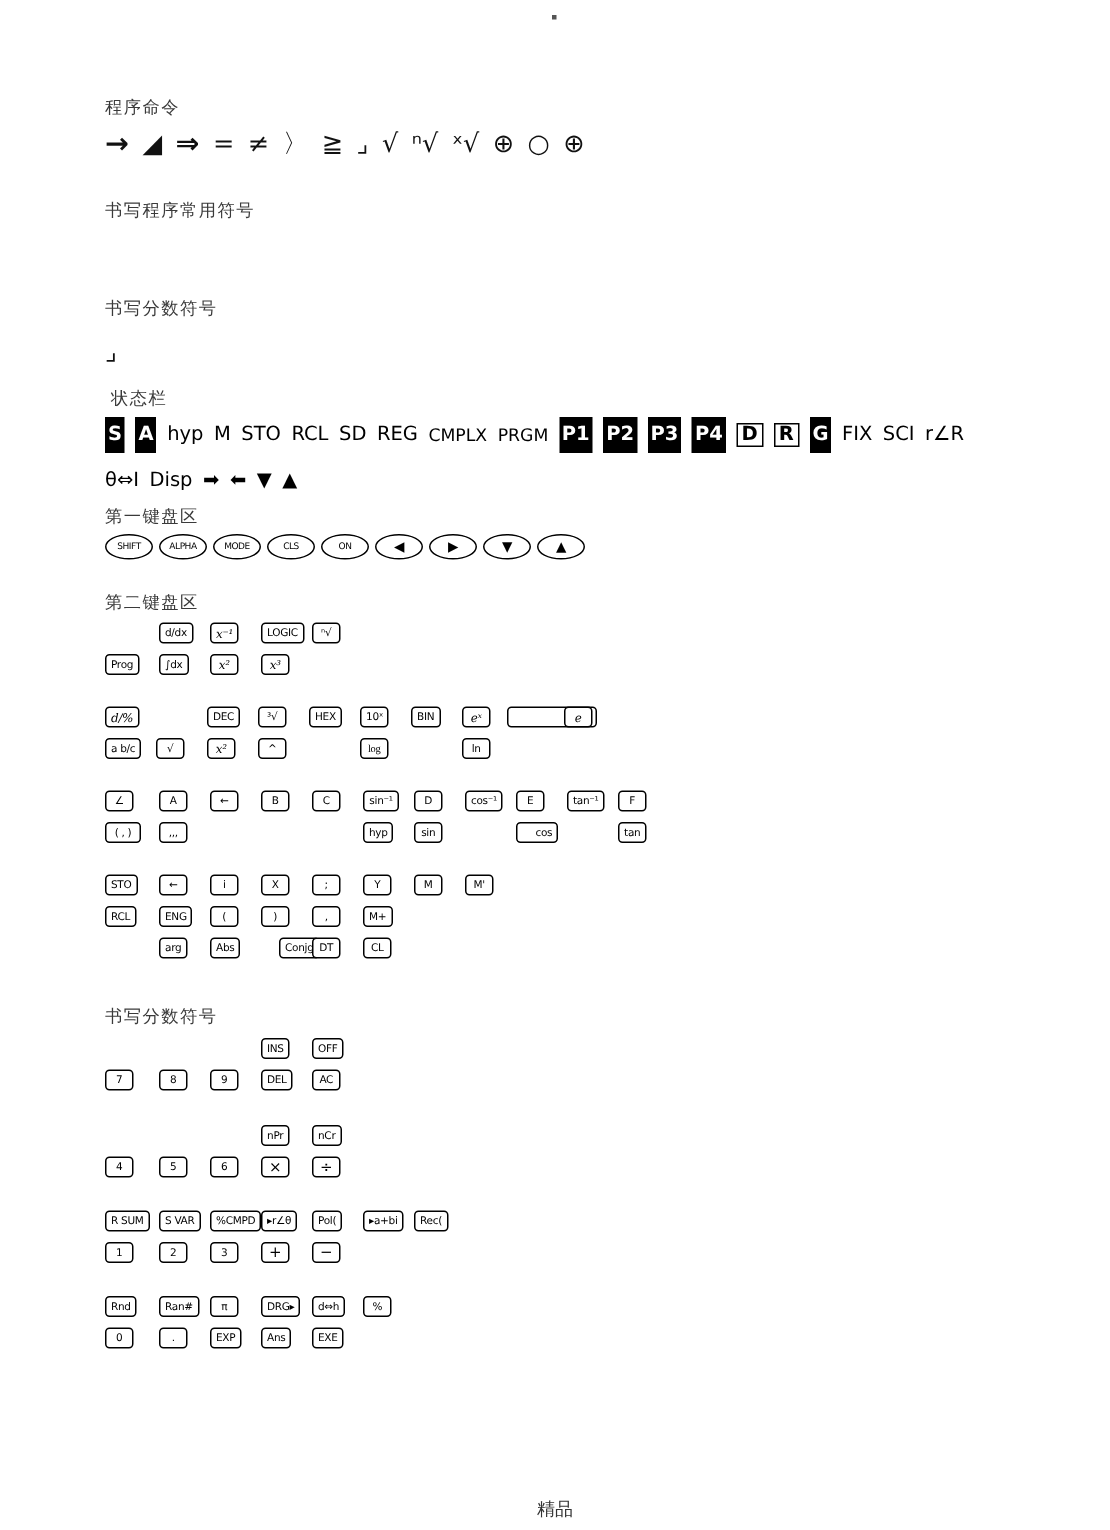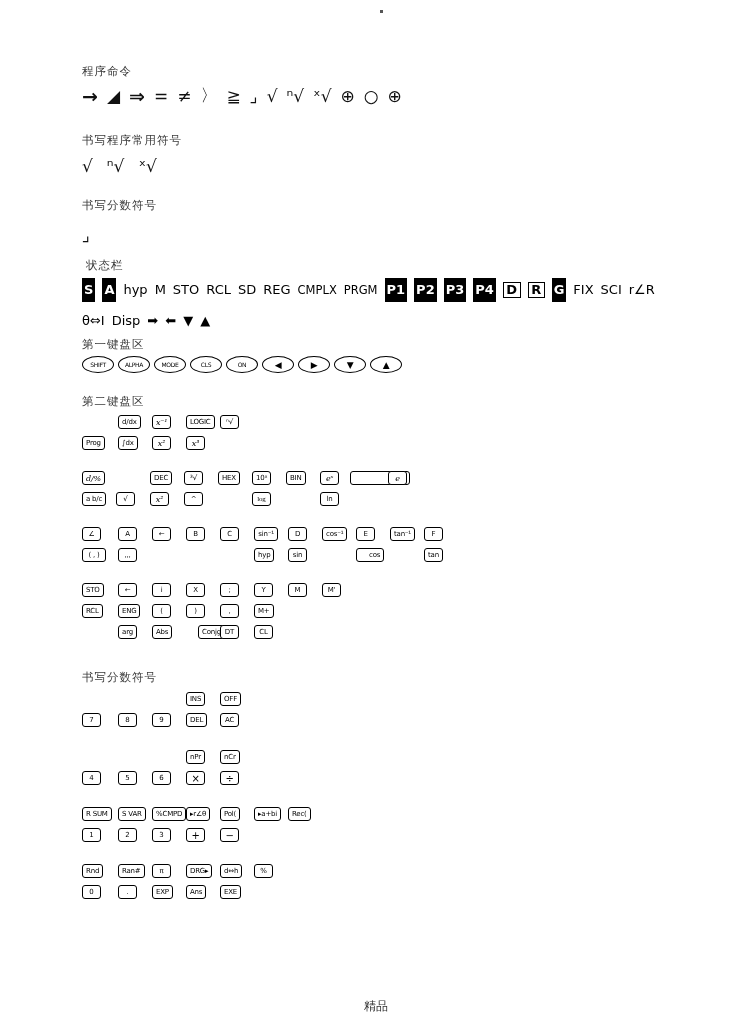--- a/index.html
+++ b/index.html
@@ -4,21 +4,21 @@
 <style>
   html,body{margin:0;padding:0;}
   body{
     width:740px;height:1020px;
     background:#ffffff;
     font-family:"Liberation Serif", serif;
     color:#1a1a1a;
     position:relative;
     overflow:hidden;
   }
-  .page{position:absolute;inset:0;margin-left:12px;}
+  .page{position:absolute;inset:0;}
   .topdot{position:absolute;left:368px;top:10px;width:3px;height:3px;background:#555;}
   .section-title{
     font-family:"DejaVu Sans", sans-serif;
     font-size:11.5px;color:#3a3a3a;letter-spacing:1px;
   }
   .symrow{font-family:"DejaVu Sans", sans-serif;color:#111;}
   .abs{position:absolute;}
 
   
   .glyph{display:inline-block;vertical-align:middle;text-align:center;}
@@ -62,21 +62,20 @@
 <body>
 
 <div class="page">
 
   <div class="topdot"></div>
 
   <div class="abs section-title" style="left:70px;top:64px;">程序命令</div>
   <div class="abs symrow" id="row-prog-cmd" style="left:70px;top:84px;width:420px;height:22px;"><span class="glyph g-arrow" style="margin-right: 9px;">→</span><span class="glyph g-big" style="margin-right: 9px;">◢</span><span class="glyph g-arrow" style="margin-right: 9px;">⇒</span><span class="glyph g-big" style="margin-right: 9px;">=</span><span class="glyph g-big" style="margin-right: 9px;">≠</span><span class="glyph g-big" style="margin-right: 9px;">〉</span><span class="glyph g-big" style="margin-right: 9px;">≧</span><span class="glyph g-big" style="margin-right: 9px;">⌟</span><span class="glyph g-big" style="margin-right: 9px;">√</span><span class="glyph g-big" style="margin-right: 9px;">ⁿ√</span><span class="glyph g-big" style="margin-right: 9px;">ˣ√</span><span class="glyph g-big" style="margin-right: 9px;">⊕</span><span class="glyph g-big" style="margin-right: 9px;">○</span><span class="glyph g-big" style="margin-right: 9px;">⊕</span></div>
 
   <div class="abs section-title" style="left:70px;top:133px;">书写程序常用符号</div>
-  <div class="abs symrow" id="row-prog-sym" style="left:70px;top:155px;width:300px;height:22px;"><span class="glyph g-big" style="margin-right: 14px;">√</span><span class="glyph g-big" style="margin-right: 14px;">ⁿ√</span><span class="glyph g-big" style="margin-right: 14px;">ˣ√</span></div>
 
   <div class="abs section-title" style="left:70px;top:198px;">书写分数符号</div>
   <div class="abs symrow" id="row-frac-sym" style="left:70px;top:224px;width:300px;height:22px;"><span class="glyph g-big" style="margin-right: 10px;">⌟</span></div>
 
   <div class="abs section-title" style="left:74px;top:258px;">状态栏</div>
   <div class="abs status-wrap" id="row-status" style="left:70px;top:278px;">
       <span class="st inv">S</span>
       <span class="st inv">A</span>
       <span class="st">hyp</span>
       <span class="st">M</span>

